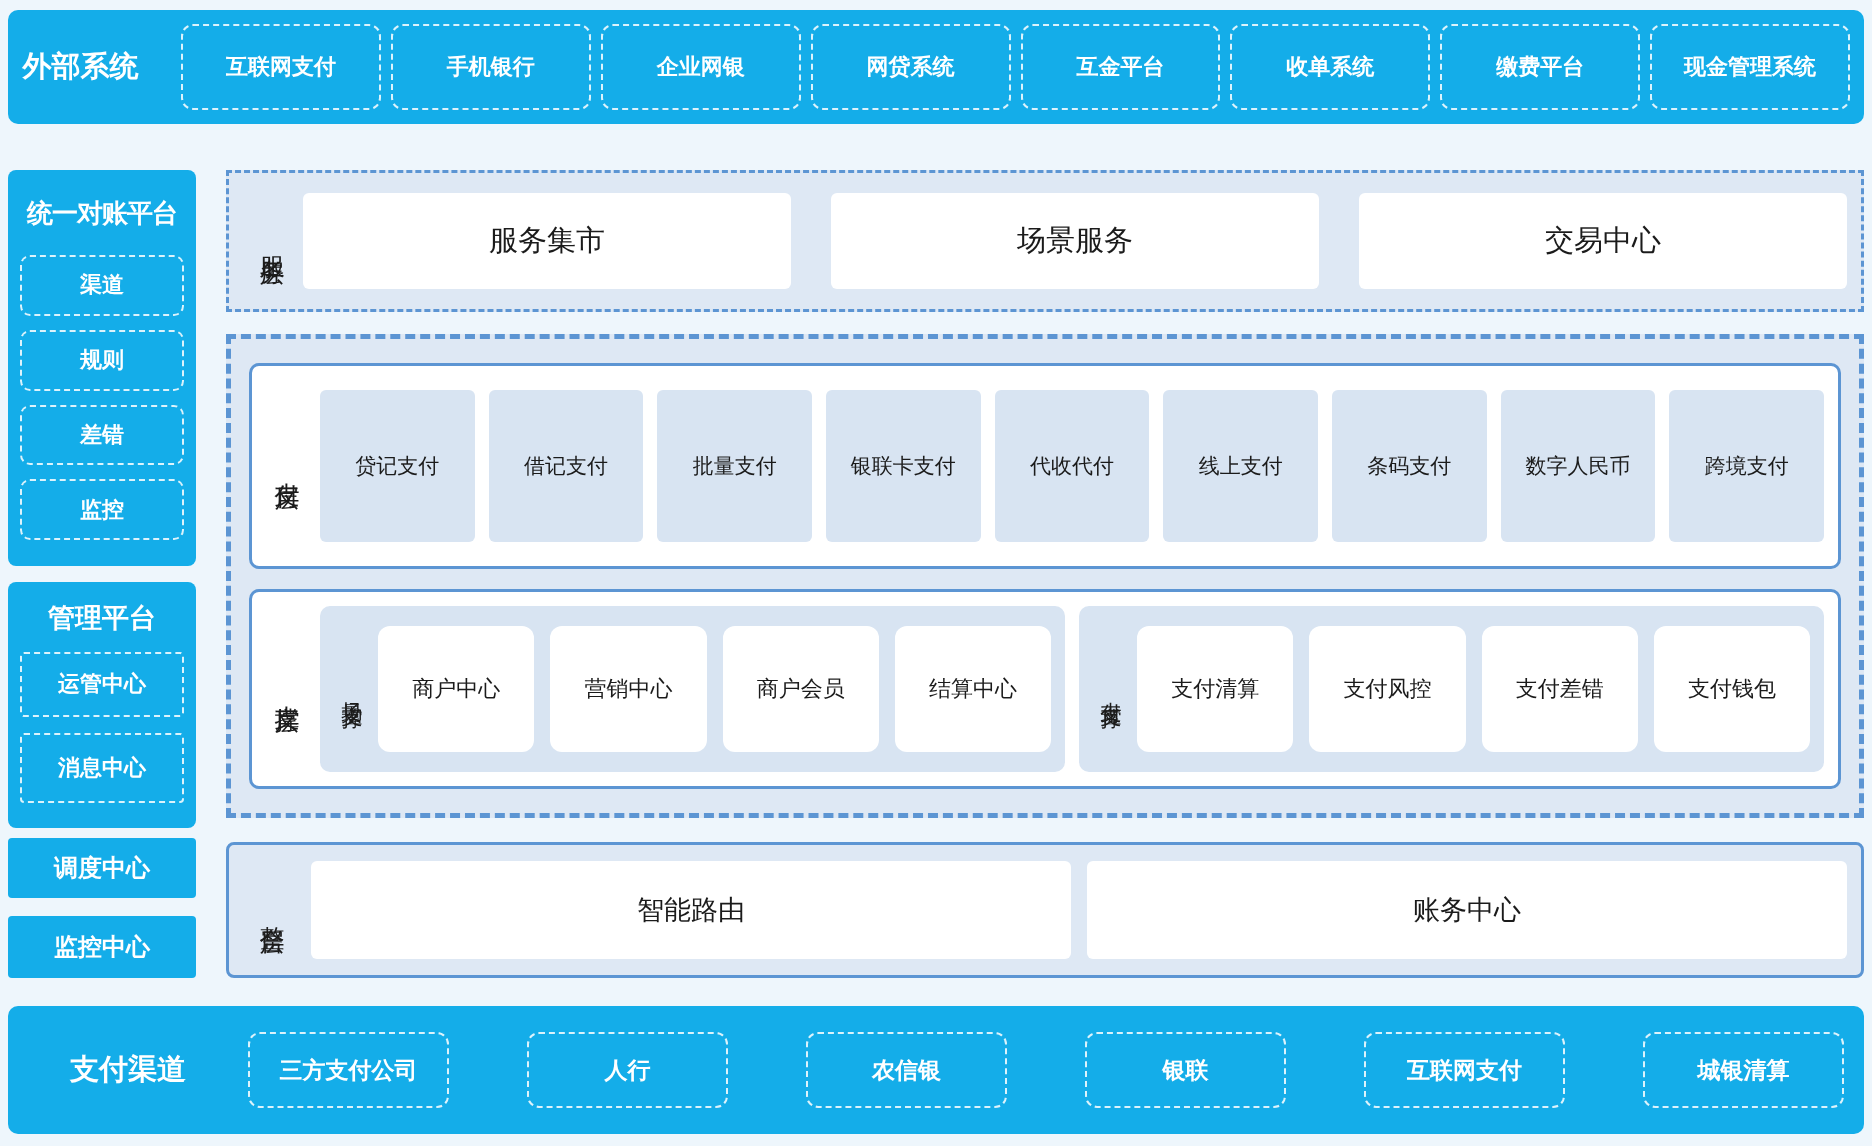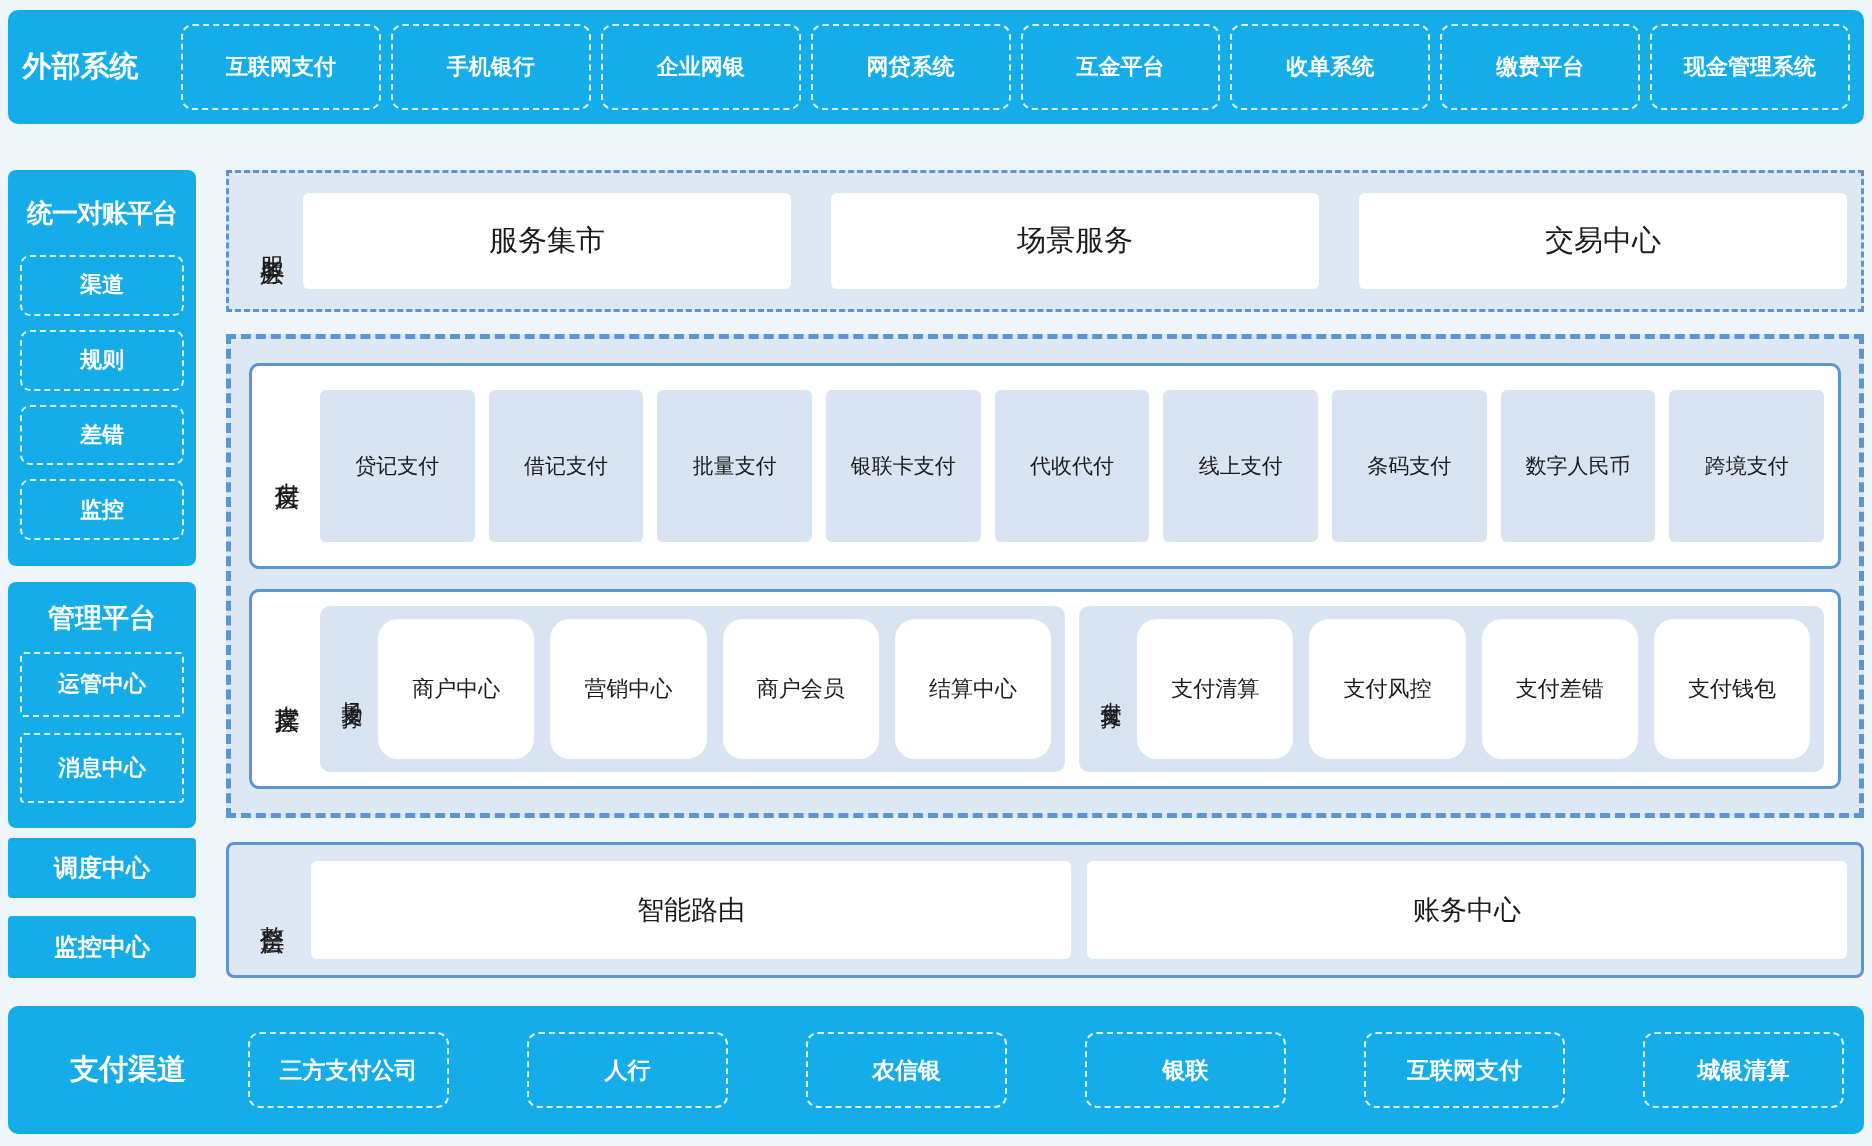--- a/index.html
+++ b/index.html
@@ -118,21 +118,21 @@
   .support-box { height: 212px; padding: 14px 14px 14px 10px; }
   .support-box .v-label.layer { width: 52px; font-size: 25px; }
   .support-box .groups { flex: 1; display: flex; gap: 14px; margin-left: 6px; }
   .group {
     flex: 1; background: #d8e4f2; border-radius: 10px;
     display: flex; padding: 0 14px;
   }
   .group .v-label { width: 36px; font-size: 21px; letter-spacing: 2px; }
   .group .tiles { flex: 1; display: flex; gap: 16px; align-items: center; margin-left: 8px; }
   .group .tile {
-    flex: 1; height: 140px; background: #fff; border-radius: 20px;
+    flex: 1; height: 126px; background: #fff; border-radius: 12px;
     display: flex; align-items: center; justify-content: center;
     font-size: 22px;
   }
 
   .integration-layer {
     margin-top: 24px;
     height: 136px;
     background: #dee8f4;
     border: 3px solid #5c95d3;
     border-radius: 8px;

